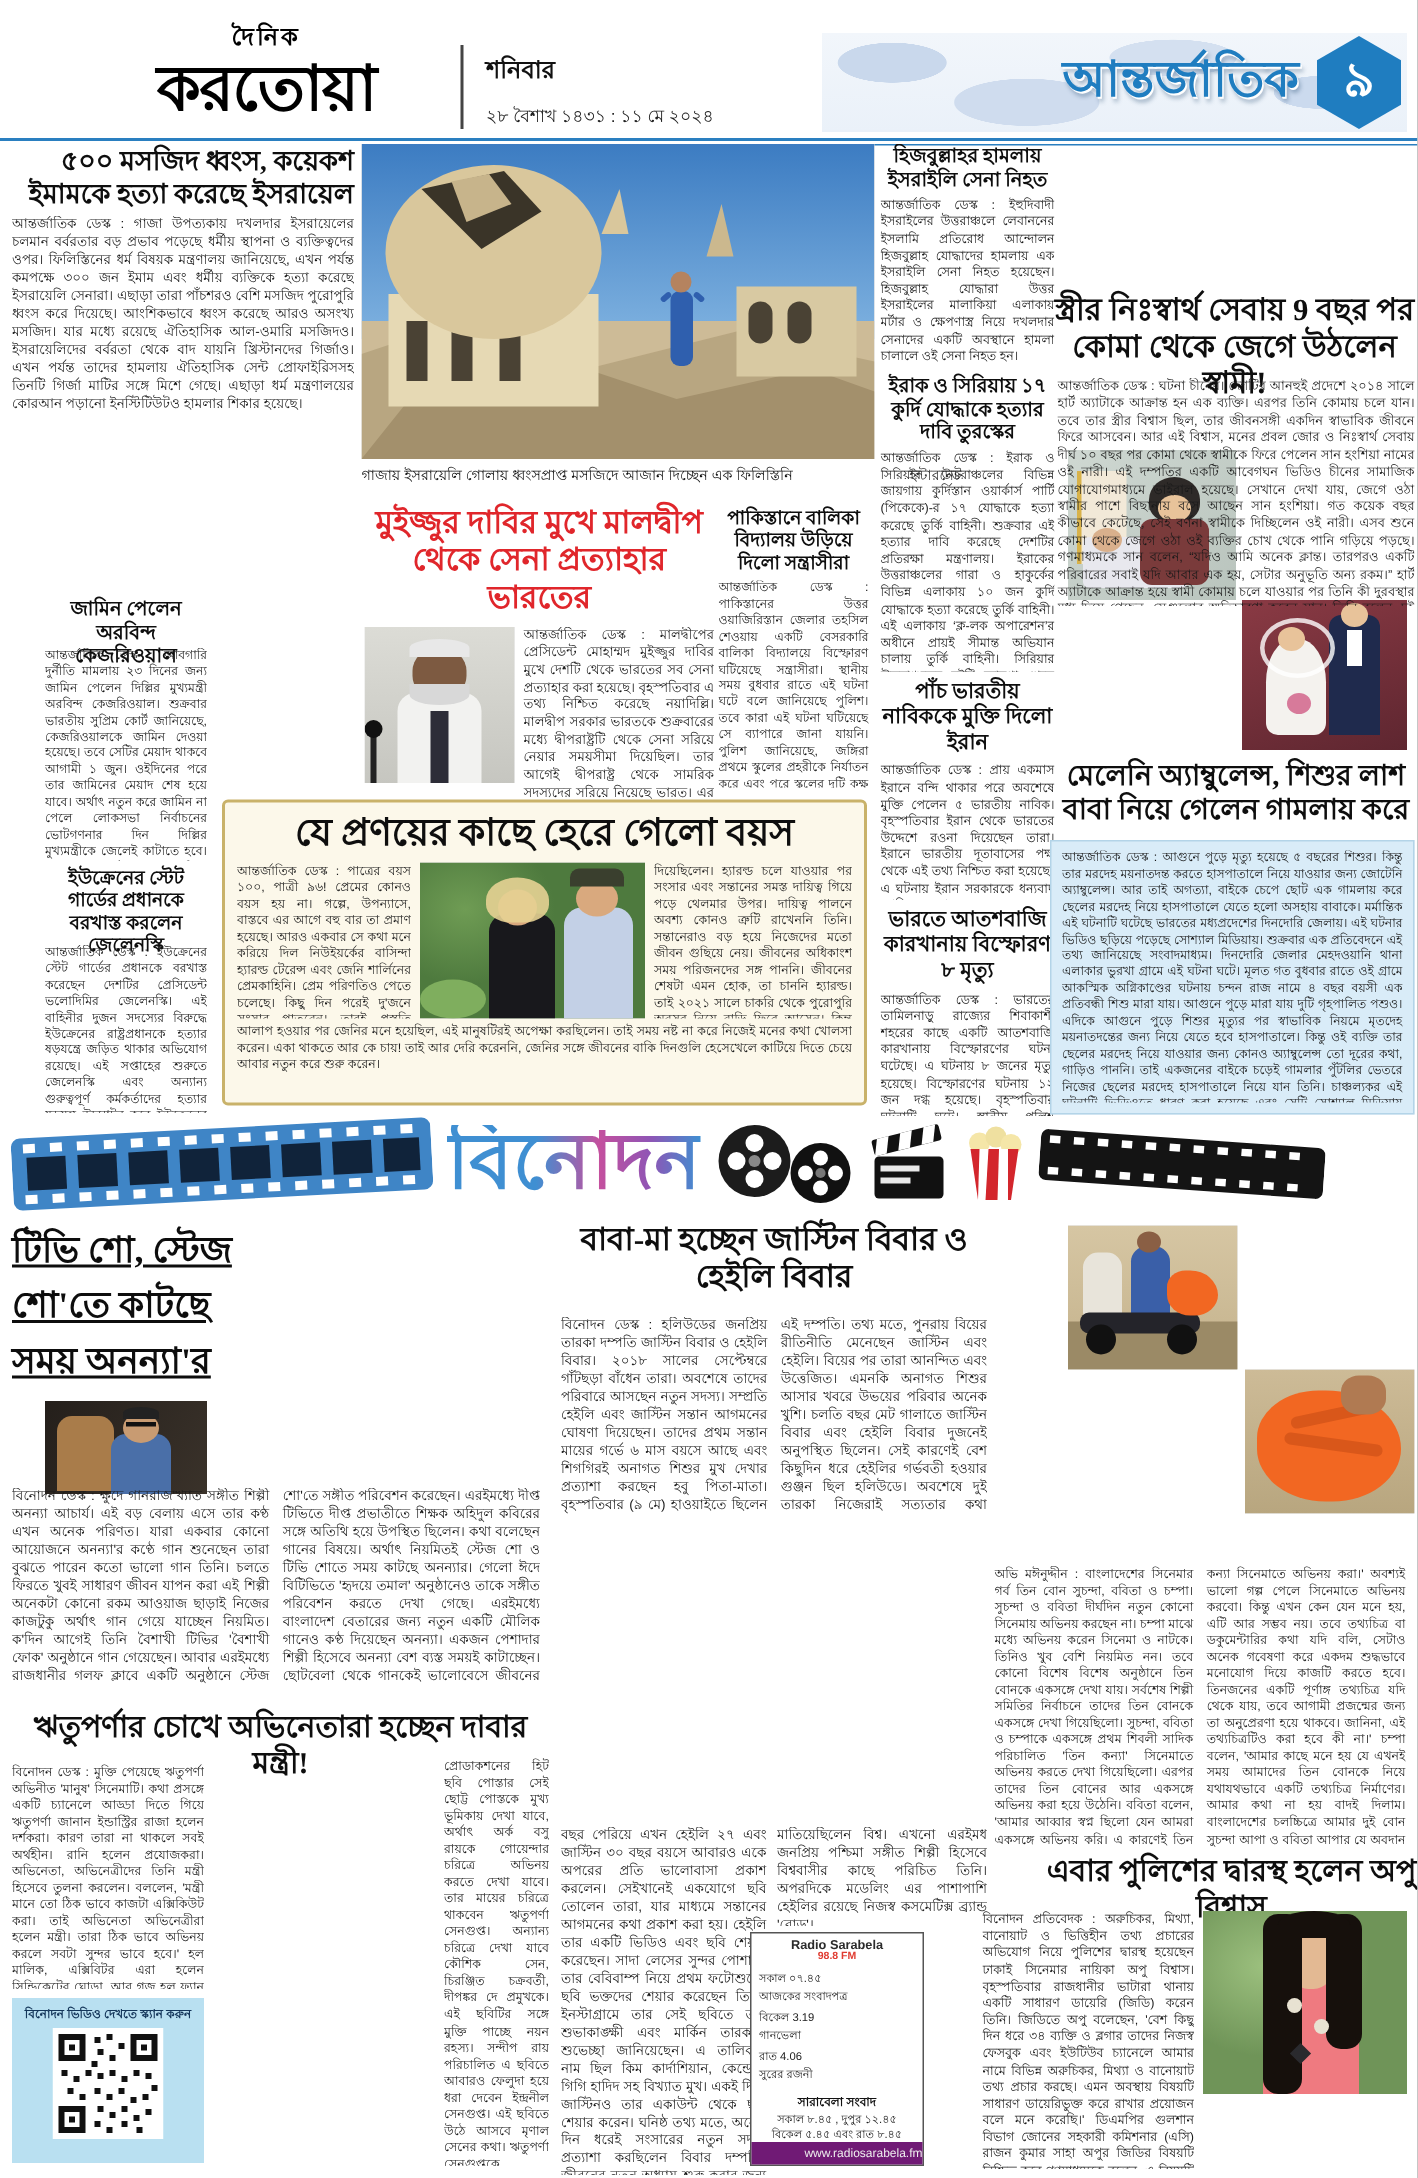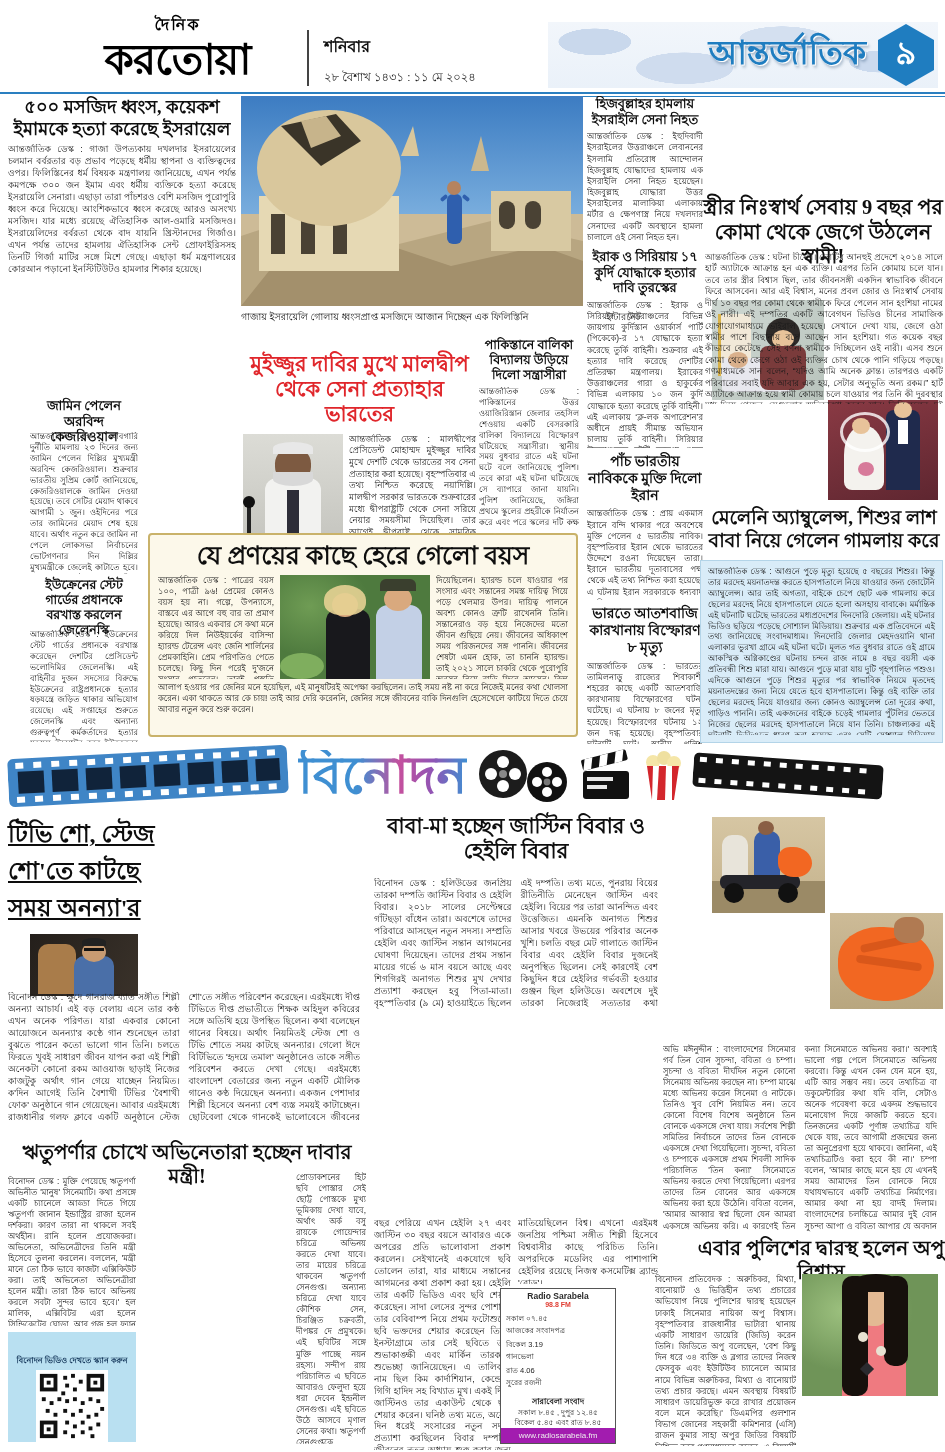--- a/index.html
+++ b/index.html
@@ -30,21 +30,21 @@
      text-shadow:1px 1px 0 #fff,2px 3px 3px rgba(20,60,100,.35);}
   .page-hex{width:56px;height:62px;background:#1f7dc0;clip-path:polygon(50% 0,100% 26%,100% 74%,50% 100%,0 74%,0 26%);
      display:flex;align-items:center;justify-content:center;margin-right:4px;}
   .page-hex span{color:#fff;font-size:32px;font-weight:900;font-family:"Liberation Serif",serif;}
   .header-rule{left:0;top:92px;width:945px;height:2px;background:#2a7fc0;}
   .header-rule2{left:548px;top:96px;width:397px;height:1px;background:#2a7fc0;}
   
   .cap-row{display:flex;justify-content:space-between;font-size:9.5px;color:#111;}
   .cap-credit{color:#333;}
   
-  .h18{font-size:18px;} .h13{font-size:13px;} .h14{font-size:14px;} .h21{font-size:21px;} .h25{font-size:25px;}
+  .h18{font-size:18px;text-align:right;} .h13{font-size:13px;} .h14{font-size:14px;} .h21{font-size:21px;} .h25{font-size:25px;}
   .red{color:#e0262b;}
   .mt4{margin-top:4px;} .mt6{margin-top:6px;}
   
   .love-box{left:148px;top:533px;width:430px;height:204px;background:#fcf8ea;border:2px solid #c9b26a;
      border-radius:4px;padding:6px 8px;box-sizing:border-box;}
   .love-mid{display:flex;gap:6px;margin-top:4px;}
   .love-l{width:116px;height:104px;font-size:8.3px;}
   .love-r{width:136px;height:104px;font-size:8.3px;flex:1;}
   .love-photo{width:150px;height:104px;flex:0 0 150px;}
   .love-b{height:44px;font-size:8.3px;margin-top:3px;}
@@ -53,32 +53,32 @@
      padding:6px 7px;box-sizing:border-box;}
   
   .banner{left:8px;top:745px;width:929px;height:62px;display:flex;align-items:center;gap:10px;}
   .banner-title{font-family:"Liberation Serif",serif;font-weight:900;font-size:52px;line-height:1;
      color:#b85fae;background:linear-gradient(90deg,#3f8fd2 0%,#3f8fd2 35%,#c4509e 60%,#8f55b5 80%,#3f8fd2 100%);
      -webkit-background-clip:text;background-clip:text;-webkit-text-fill-color:transparent;}
   .ananya-hl{font-family:"Liberation Serif",serif;font-weight:bold;font-size:24px;line-height:1.55;
      text-decoration:underline;color:#0d0d0d;}
   
   .qr-box{left:8px;top:1332px;width:128px;height:110px;background:#b9e0f1;display:flex;flex-direction:column;
-     align-items:center;padding-top:22px;box-sizing:border-box;}
+     align-items:center;padding-top:4px;box-sizing:border-box;}
   .qr-label{font-size:8px;font-weight:bold;color:#14365a;margin-bottom:3px;}
   
   .radio-box{left:500px;top:1288px;width:116px;height:156px;border:1.5px solid #555;background:#fff;
      box-sizing:border-box;display:flex;flex-direction:column;align-items:center;font-size:7.5px;}
   .radio-brand{font-weight:bold;font-size:8.5px;color:#2b2b2b;line-height:1;}
   .radio-freq{font-weight:bold;font-size:7px;color:#e03c31;}
   .radio-rows{width:100%;padding:3px 5px;box-sizing:border-box;}
   .radio-row{display:flex;justify-content:space-between;margin-top:2px;color:#222;flex-direction:column;}
   .radio-news-t{font-weight:bold;font-size:8px;margin-top:3px;color:#111;}
   .radio-news{font-size:7.5px;color:#222;text-align:center;line-height:1.35;}
-  .radio-site{margin-top:auto;width:100%;background:#a21caf;color:#eee;text-align:center;
+  .radio-site{margin-top:auto;width:100%;background:#701a75;color:#eee;text-align:right;
      font-size:8px;padding:3px 0;}
 </style>
 </head>
 <body>
 
 <div class="page">
 
   <div class="abs masthead">
     <div class="mh-top">দৈনিক</div>
     <div class="mh-main">করতোয়া</div>
@@ -199,21 +199,21 @@
     <div style="left:44px;top:22px;width:40px;height:40px;background:#4a6fa8;border-radius:10px 10px 0 0;"></div>
     <div style="left:52px;top:8px;width:24px;height:20px;background:#c89b72;border-radius:50%;"></div>
     <div style="left:52px;top:4px;width:24px;height:8px;background:#222;border-radius:50% 50% 0 0;"></div>
     <div style="left:54px;top:14px;width:20px;height:3px;background:#111;"></div>
   </div>
   <div class="abs hl h13" style="left:30px;top:398px;width:108px;">জামিন পেলেন অরবিন্দ কেজরিওয়াল</div>
   <div class="abs body-txt" style="left:30px;top:432px;width:108px;height:142px;font-size:8.2px;">আন্তর্জাতিক ডেস্ক : আবগারি দুর্নীতি মামলায় ২৩ দিনের জন্য জামিন পেলেন দিল্লির মুখ্যমন্ত্রী অরবিন্দ কেজরিওয়াল। শুক্রবার ভারতীয় সুপ্রিম কোর্ট জানিয়েছে, কেজরিওয়ালকে জামিন দেওয়া হয়েছে। তবে সেটির মেয়াদ থাকবে আগামী ১ জুন। ওইদিনের পরে তার জামিনের মেয়াদ শেষ হয়ে যাবে। অর্থাৎ নতুন করে জামিন না পেলে লোকসভা নির্বাচনের ভোটগণনার দিন দিল্লির মুখ্যমন্ত্রীকে জেলেই কাটাতে হবে। অবশ্য ভোটগণনার দিনে কেজরিওয়াল যেন জেলের বাইরে থাকতে পারেন, সেই আর্জি জানিয়েছিলেন তার আইনজীবী অভিষেক মনু সিংভি।</div>
   <div class="abs hl" style="left:30px;top:578px;width:108px;font-size:12.5px;">ইউক্রেনের স্টেট গার্ডের প্রধানকে বরখাস্ত করলেন জেলেনস্কি</div>
   <div class="abs body-txt" style="left:30px;top:630px;width:108px;height:112px;font-size:8.2px;">আন্তর্জাতিক ডেস্ক : ইউক্রেনের স্টেট গার্ডের প্রধানকে বরখাস্ত করেছেন দেশটির প্রেসিডেন্ট ভলোদিমির জেলেনস্কি। এই বাহিনীর দুজন সদস্যের বিরুদ্ধে ইউক্রেনের রাষ্ট্রপ্রধানকে হত্যার ষড়যন্ত্রে জড়িত থাকার অভিযোগ রয়েছে। এই সপ্তাহের শুরুতে জেলেনস্কি এবং অন্যান্য গুরুত্বপূর্ণ কর্মকর্তাদের হত্যার ষড়যন্ত্র উদঘাটন করে ইউক্রেনের কেন্দ্রীয় গোয়েন্দা সংস্থা স্টেট সিকিউরিটি সার্ভিস (এসবিইউ)।</div>
 
-  <div class="abs" style="left:243px;top:352px;width:233px;">
+  <div class="abs" style="left:243px;top:336px;width:233px;">
     <div class="hl h21 red">মুইজ্জুর দাবির মুখে মালদ্বীপ থেকে সেনা প্রত্যাহার ভারতের</div>
     <div style="margin-top:6px;height:128px;overflow:hidden;">
       <div class="ph" style="float:left;width:100px;height:104px;margin:0 6px 2px 0;">
         <div style="inset:0;background:linear-gradient(#dcdcd6,#c6c6c0);"></div>
         <div style="left:22px;top:44px;width:56px;height:60px;background:#f2f2f0;border-radius:12px 12px 0 0;"></div>
         <div style="left:44px;top:56px;width:12px;height:48px;background:#2d2d38;"></div>
         <div style="left:32px;top:14px;width:36px;height:34px;background:#7d5a41;border-radius:45%;"></div>
         <div style="left:30px;top:8px;width:40px;height:12px;background:#e8e8e8;border-radius:50% 50% 0 0;"></div>
         <div style="left:30px;top:38px;width:40px;height:14px;background:#d8d8d8;border-radius:0 0 50% 50%;"></div>
         <div style="left:4px;top:70px;width:4px;height:34px;background:#222;"></div>

